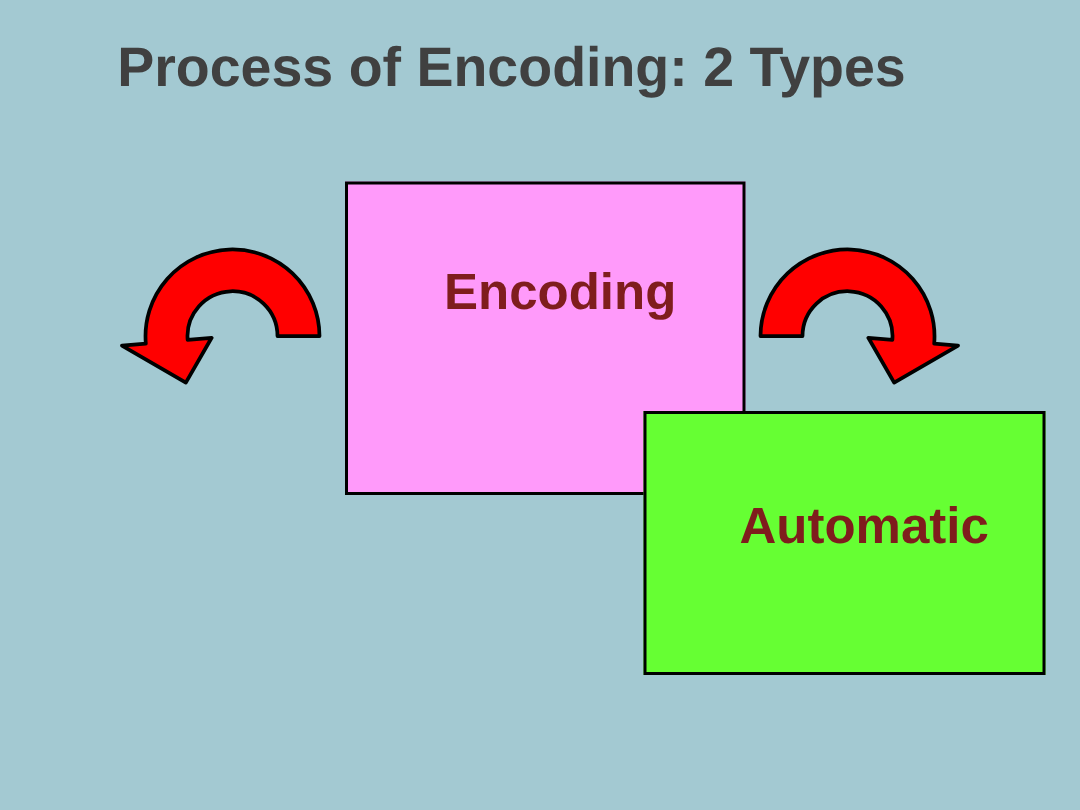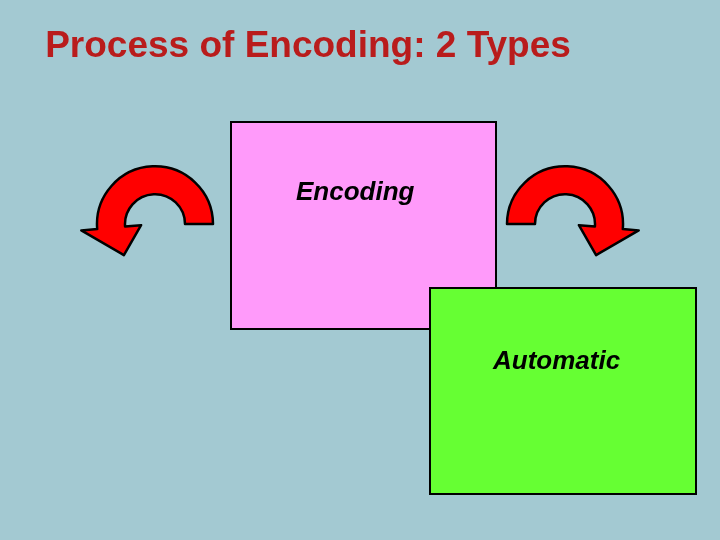--- a/index.html
+++ b/index.html
@@ -8,45 +8,45 @@
     width:720px;height:540px;
     background:#A3C9D2;
     overflow:hidden;
     font-family:"Liberation Sans",sans-serif;
   }
   .title{
     position:absolute;
     top:24px;left:0;width:616px;margin:0;
     text-align:center;
     font-size:37px;line-height:42px;font-weight:bold;
-    color:#b91c1c;
+    color:#404040;
     white-space:nowrap;
+    padding-left:33px;
   }
   .box{
     position:absolute;
     border:2px solid #000;
     box-sizing:border-box;
   }
   .box-label{
     position:absolute;
     font-weight:bold;
-    font-size:26px;
-    color:#000000;
+    font-size:34px;
+    color:#7f1d1d;
     white-space:nowrap;
-    font-style:italic;
   }
   .encoding-box{
     left:230px;top:121px;width:267px;height:209px;
     background:#FF9AFA;
     z-index:1;
   }
   .encoding-box .box-label{left:64px;top:53px;}
   .type-box{background:#66FF33;z-index:2;}
   .effortful-box{left:18px;top:283px;width:266px;height:208px;}
-  .automatic-box{left:429px;top:287px;width:268px;height:208px;}
+  .automatic-box{left:429px;top:274px;width:268px;height:176px;}
   .type-box .box-label{left:62px;top:56px;}
   .arrows-layer{
     position:absolute;left:0;top:0;
     z-index:3;
     pointer-events:none;
   }
 </style>
 </head>
 <body>
 

